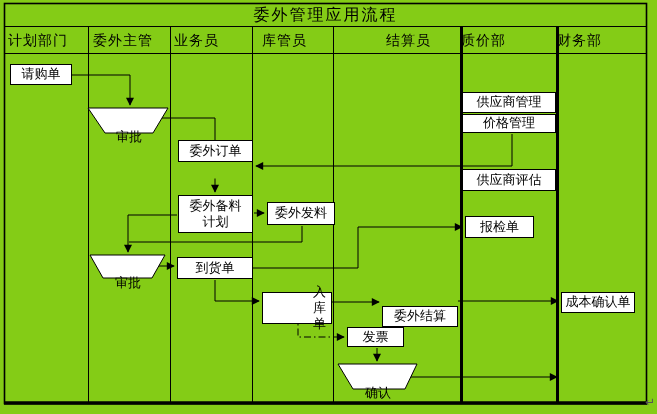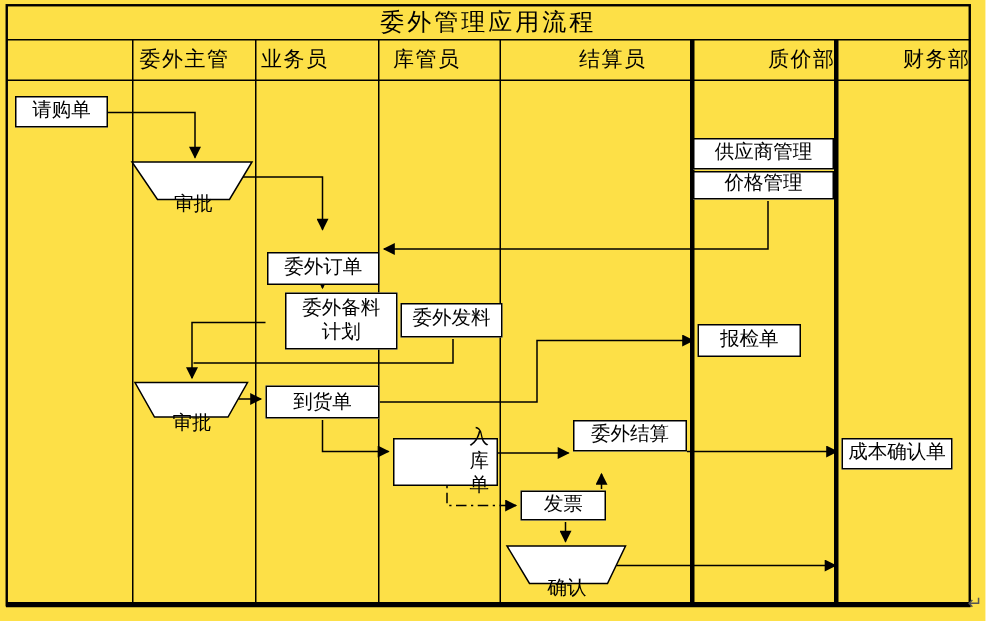--- a/index.html
+++ b/index.html
@@ -1,30 +1,30 @@
 <!DOCTYPE html>
 <html><head>
 <meta charset="utf-8">
 <style>
   html,body{margin:0;padding:0;background:#ffffff;}
   .stage{
-    position:relative;width:657px;height:414px;background:#fde047;
+    position:relative;width:657px;height:414px;background:#84cc16;
     font-family:"DejaVu Sans","Liberation Sans",sans-serif;color:#000;
     overflow:hidden;
   }
   .stage svg{position:absolute;left:0;top:0;}
   .title{
     position:absolute;left:4px;top:3px;width:643px;height:23px;
     line-height:24px;text-align:center;font-size:16px;letter-spacing:2px;
   }
   .col-header{
     position:absolute;top:27px;height:26px;line-height:26px;
     font-size:14px;letter-spacing:1px;white-space:nowrap;
   }
-  .col-header.centered{text-align:right;}
+  .col-header.centered{text-align:left;}
   .node{
     position:absolute;border:1px solid #000;background:#fff;
     display:flex;align-items:center;justify-content:center;
     font-size:13px;line-height:1.25;text-align:center;
     white-space:pre-line;box-sizing:border-box;
   }
   .trap-label{
     position:absolute;font-size:13px;text-align:center;line-height:1;
     white-space:nowrap;
     margin-top:16px;
@@ -78,38 +78,40 @@
       <polyline points="458,301 558,301" marker-end="url(#arr)"></polyline>
       <polyline points="401,326 401,316" marker-end="url(#arr)"></polyline>
       <polyline points="298,314 298,337 344,337" marker-end="url(#arr)" stroke-dasharray="7,3,1.5,3"></polyline>
       <polyline points="377,348 377,361" marker-end="url(#arr)"></polyline>
       <polyline points="411,377 557,377" marker-end="url(#arr)"></polyline>
       <polyline points="512,134 512,166 256,166" marker-end="url(#arr)"></polyline>
     </g>
   </svg>
 
   <div class="title">委外管理应用流程</div>
+  <div class="col-header" style="left:8px;">计划部门</div>
   <div class="col-header" style="left:93px;">委外主管</div>
   <div class="col-header" style="left:174px;">业务员</div>
   <div class="col-header" style="left:262px;">库管员</div>
   <div class="col-header" style="left:338px;margin-left:48px;">结算员</div>
   <div class="col-header centered" style="left:461px;width:96px;">质价部</div>
   <div class="col-header centered" style="left:557px;width:90px;">财务部</div>
 
   <div class="node" style="left:10px;top:64px;width:62px;height:21px;">请购单</div>
-  <div class="node" style="left:178px;top:168px;width:75px;height:22px;">委外订单</div>
-  <div class="node" style="left:190px;top:195px;width:75px;height:38px;">委外备料
+  <div class="node" style="left:178px;top:140px;width:75px;height:22px;">委外订单</div>
+  <div class="node" style="left:178px;top:195px;width:75px;height:38px;">委外备料
 计划</div>
   <div class="node" style="left:267px;top:202px;width:68px;height:23px;">委外发料</div>
   <div class="node" style="left:177px;top:257px;width:76px;height:22px;font-family:Liberation Serif, serif;">到货单</div>
   <div class="node" style="left:262px;top:292px;width:70px;height:32px;padding-left:45px;">入库单</div>
-  <div class="node" style="left:382px;top:280px;width:76px;height:21px;">委外结算</div>
+  <div class="node" style="left:382px;top:306px;width:76px;height:21px;">委外结算</div>
   <div class="node" style="left:347px;top:327px;width:57px;height:20px;">发票</div>
   <div class="node" style="left:462px;top:92px;width:94px;height:21px;">供应商管理</div>
   <div class="node" style="left:462px;top:114px;width:94px;height:19px;">价格管理</div>
+  <div class="node" style="left:462px;top:169px;width:94px;height:22px;">供应商评估</div>
   <div class="node" style="left:465px;top:216px;width:69px;height:22px;text-align:center;">报检单</div>
   <div class="node" style="left:561px;top:292px;width:74px;height:21px;">成本确认单</div>
 
   <div class="trap-label" style="left:98px;top:114px;width:62px;">审批</div>
   <div class="trap-label" style="left:97px;top:260px;width:62px;">审批</div>
   <div class="trap-label" style="left:347px;top:370px;width:62px;">确认</div>
 
   <div class="pmark">↵</div>
 </div>
 

